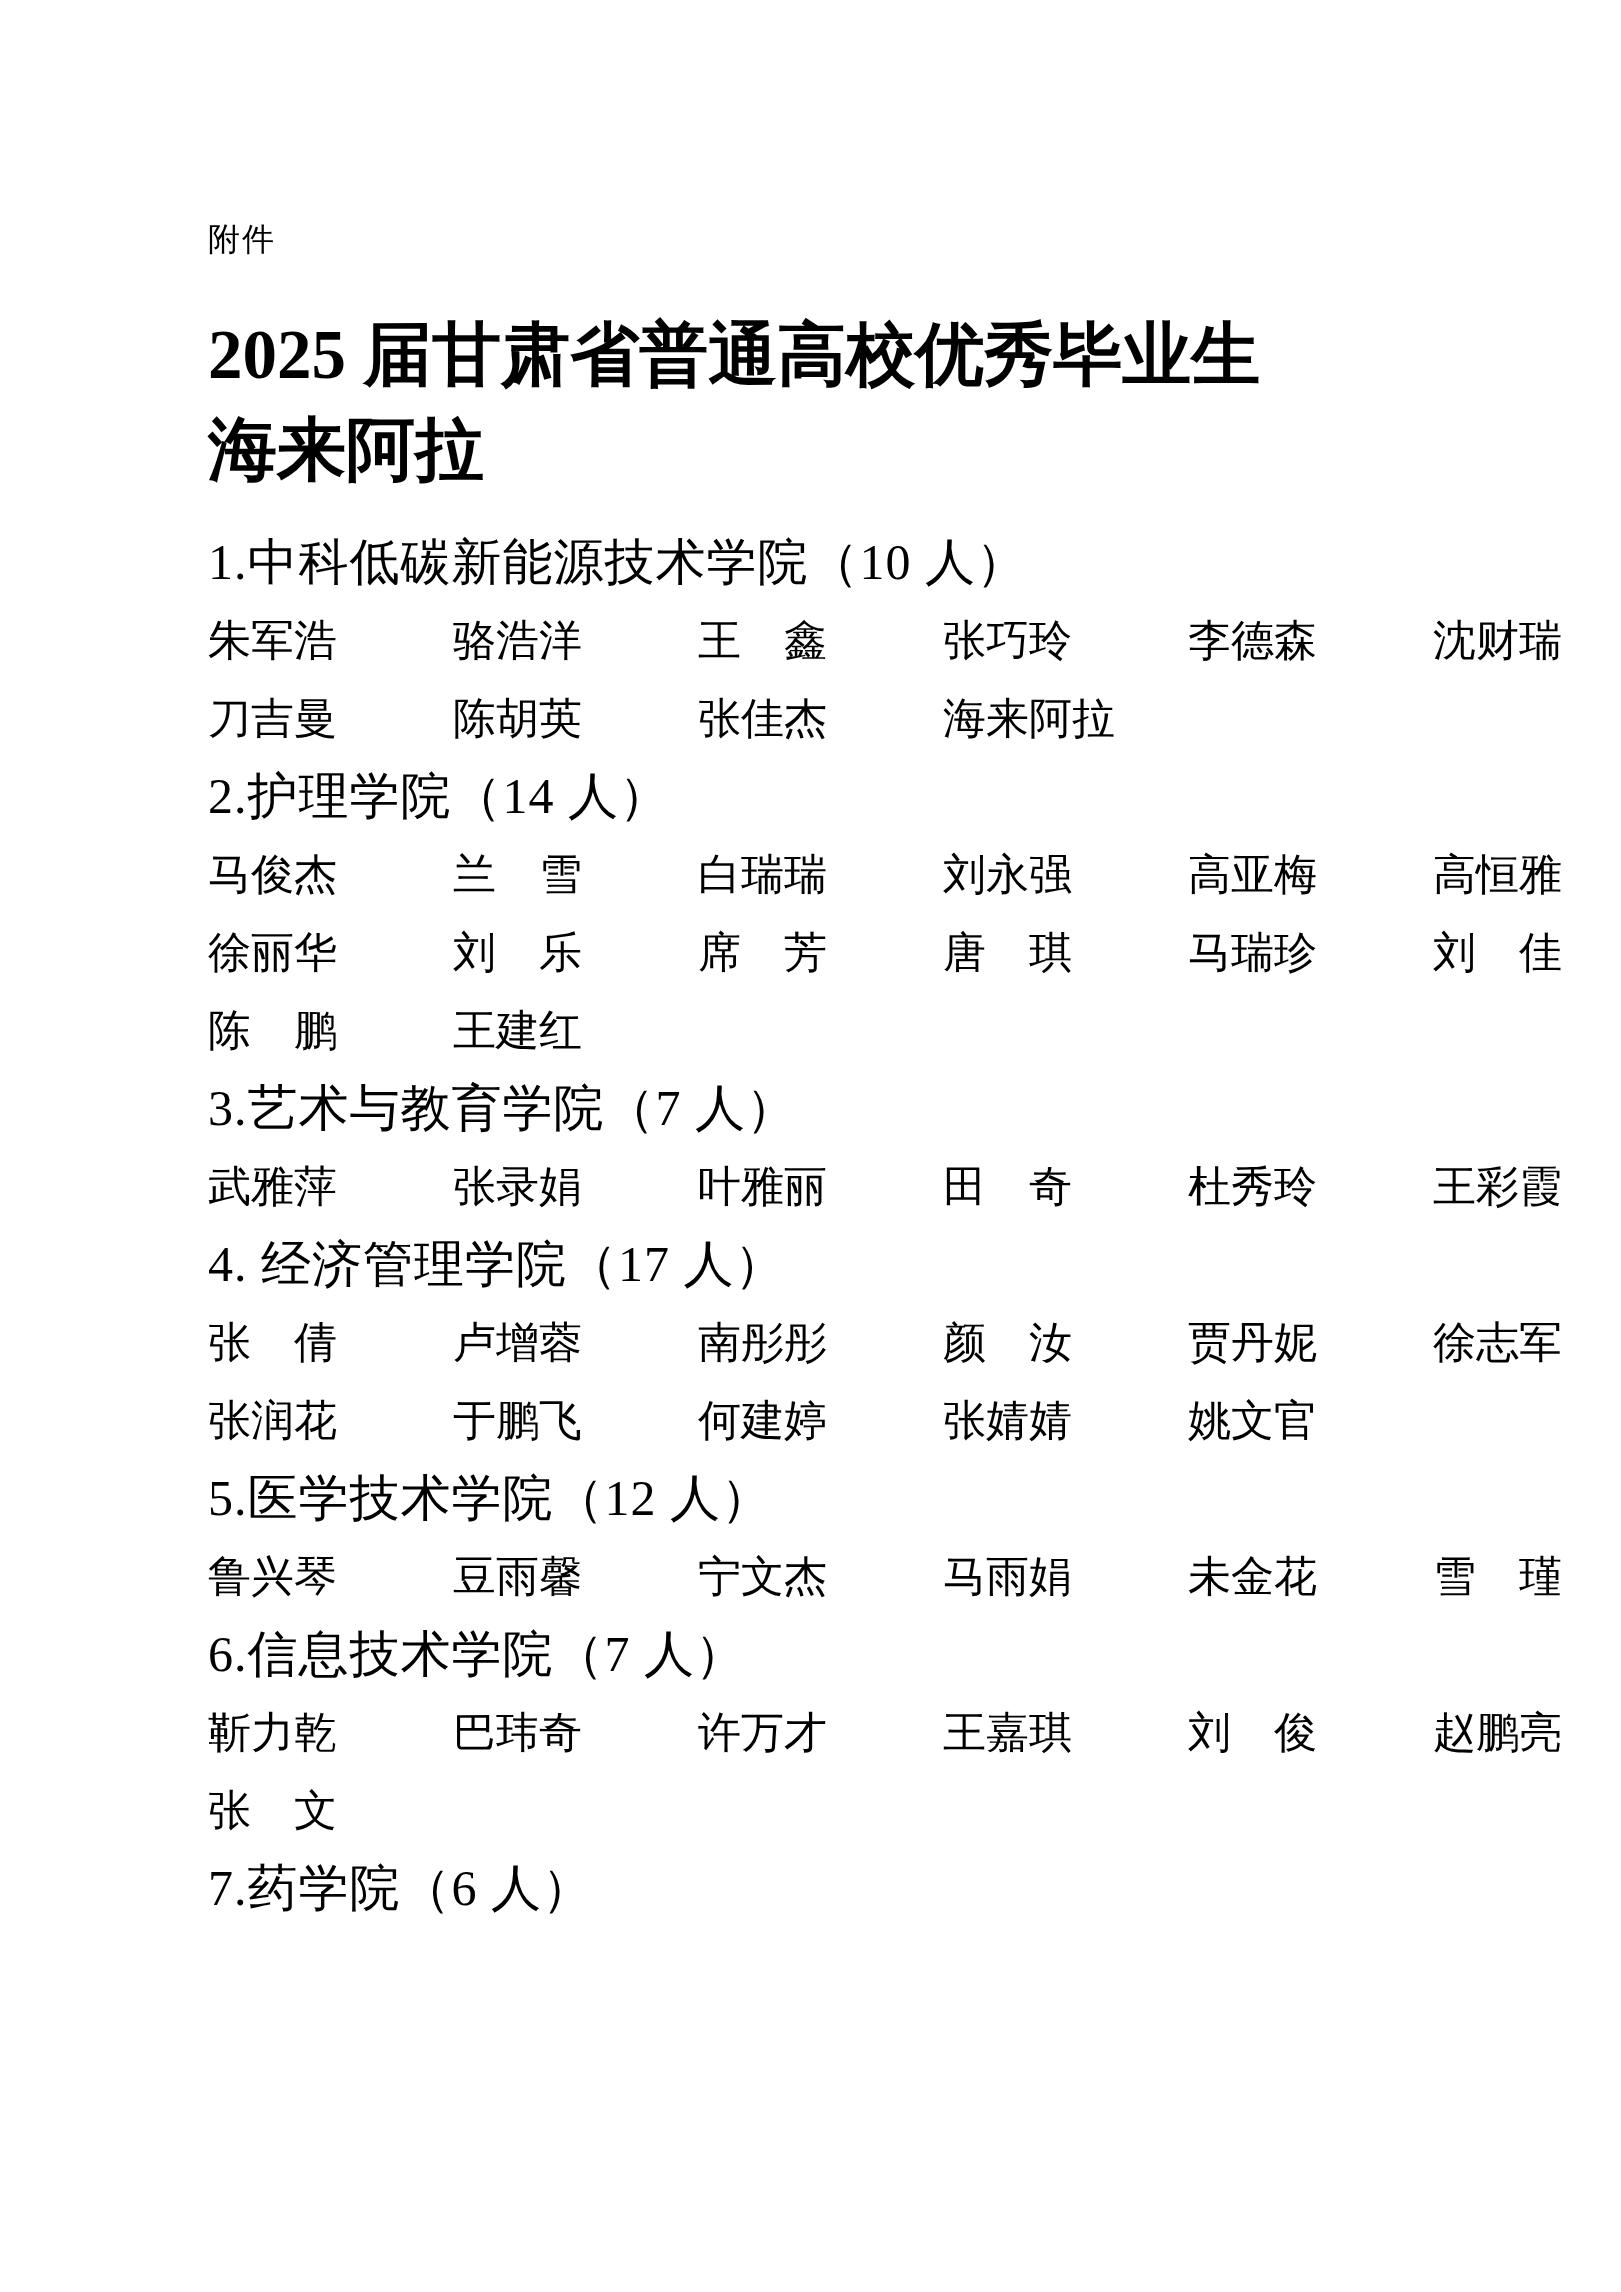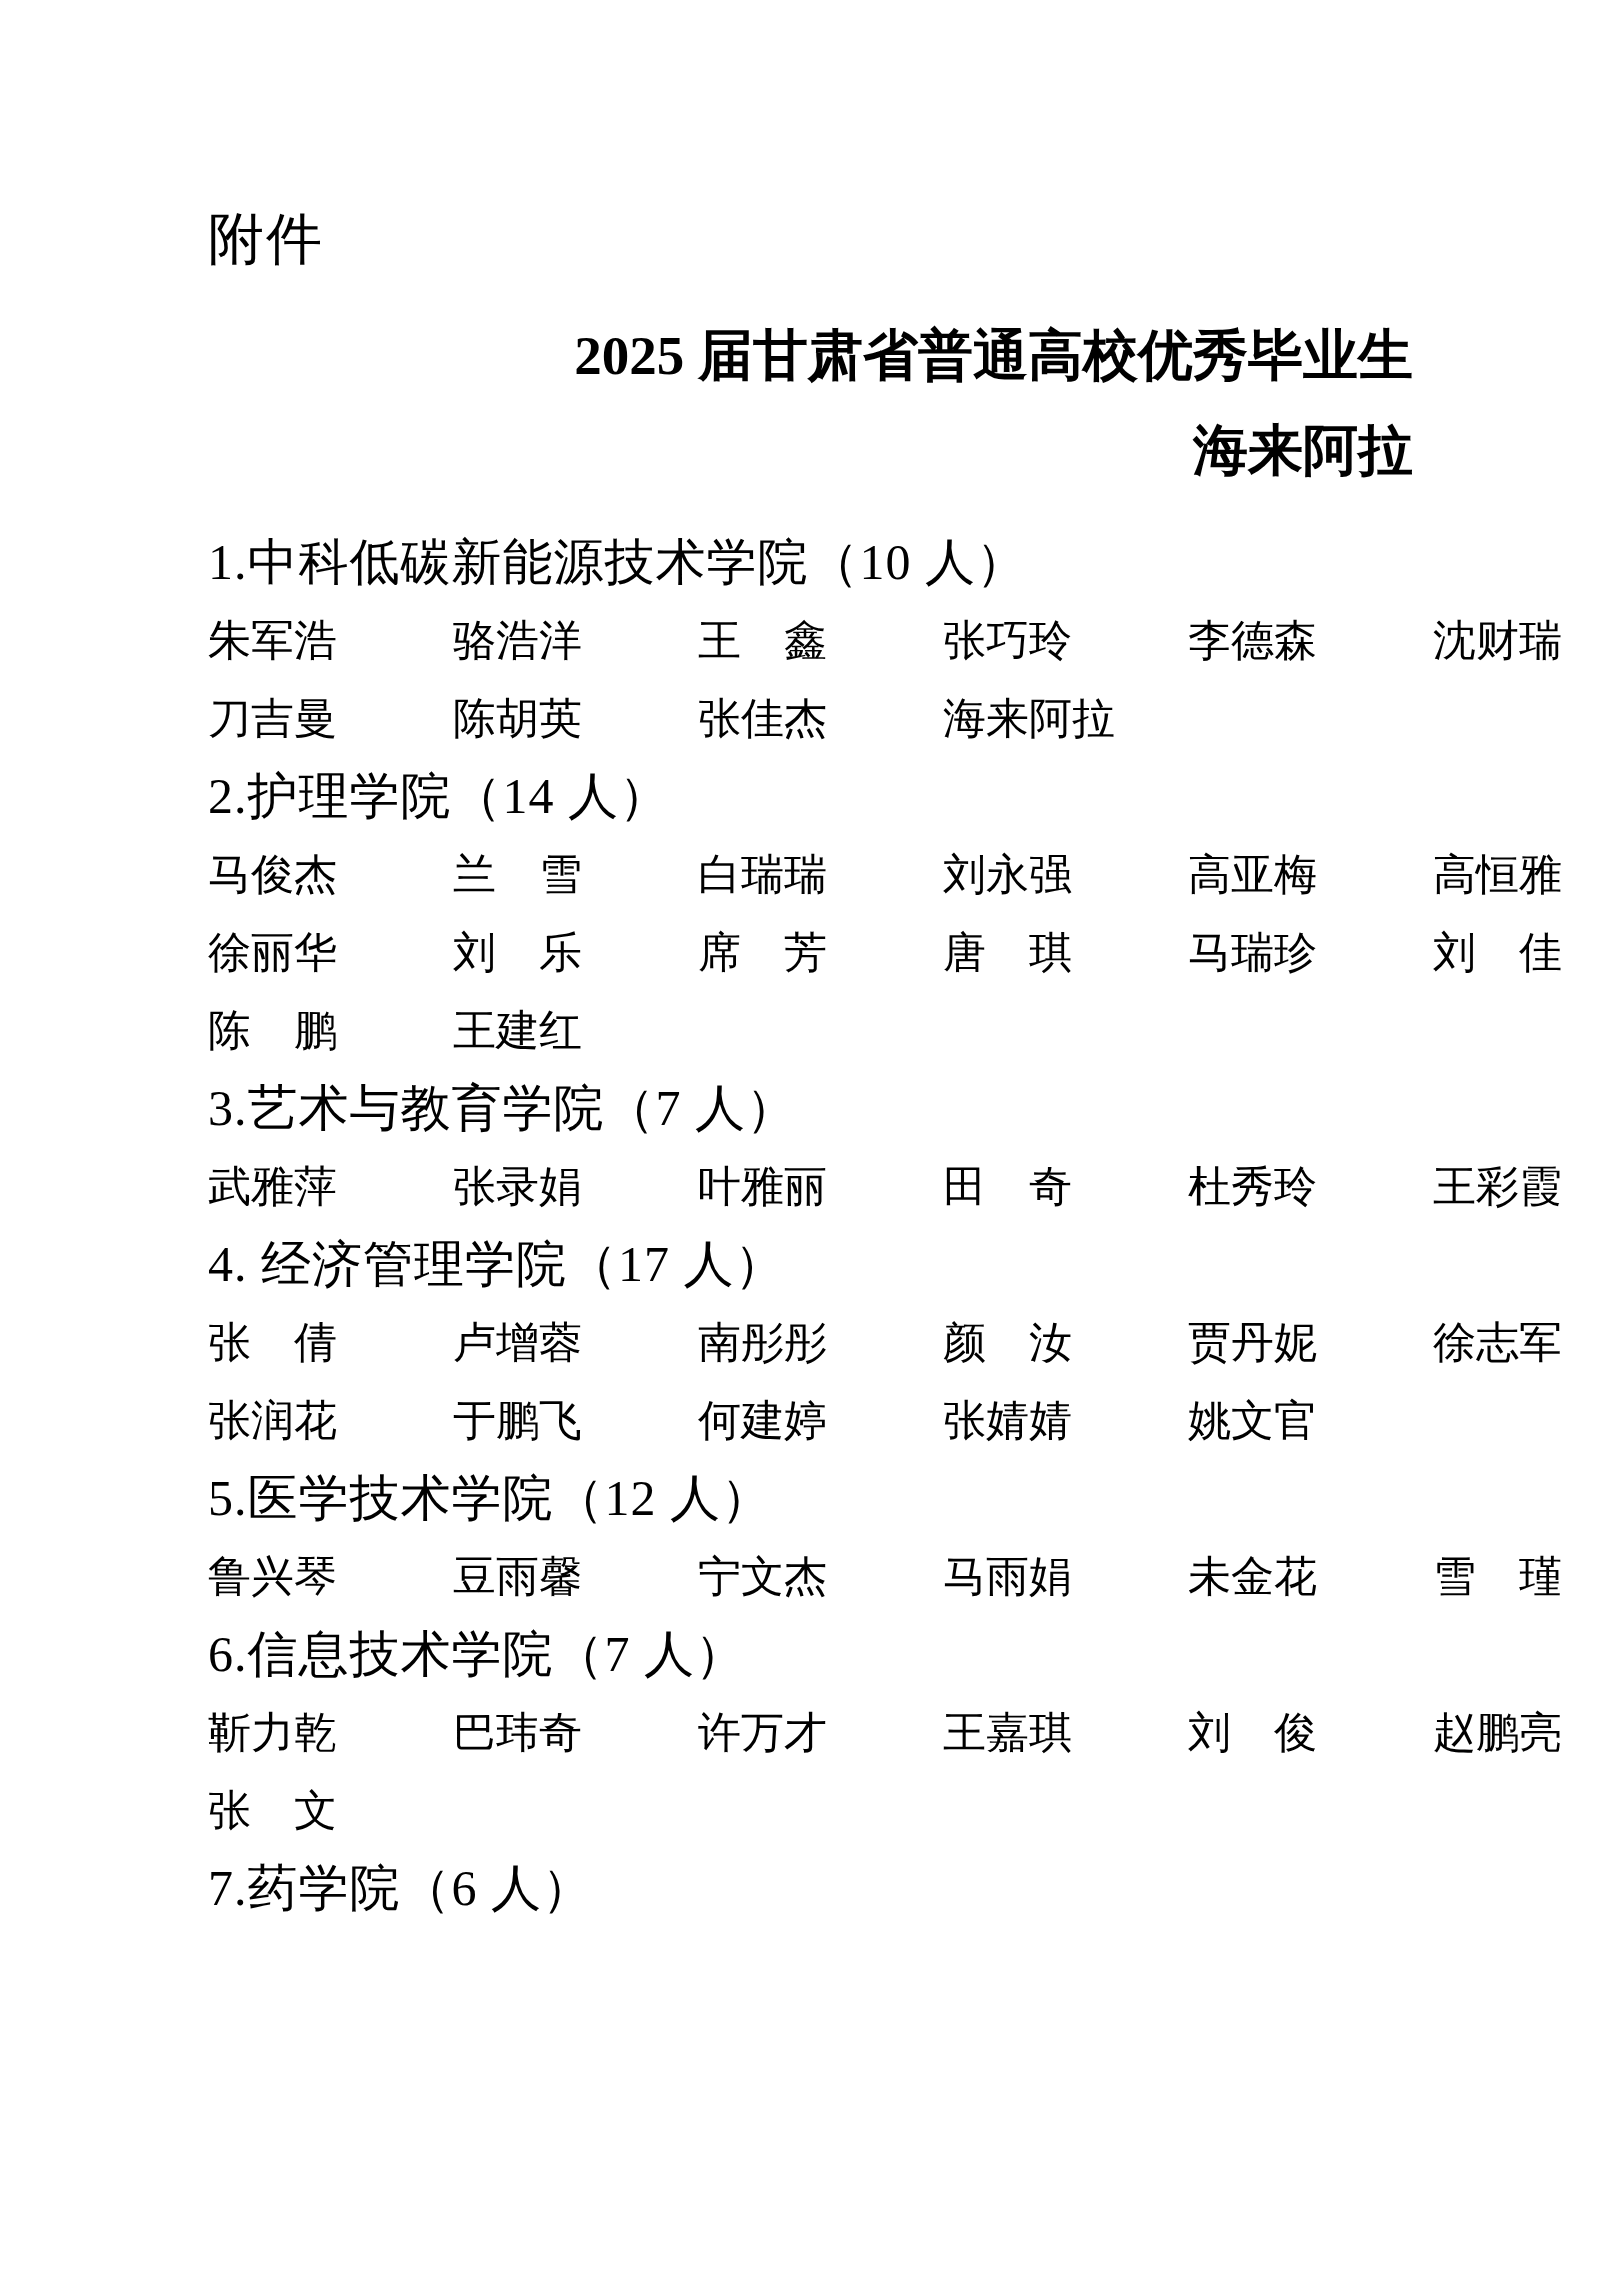--- a/index.html
+++ b/index.html
@@ -18,28 +18,28 @@
     font-family: "Liberation Serif", serif;
   }
   .doc-body {
     padding: 0 208px;
   }
   .attachment {
     margin-top: 201px;
     height: 78px;
     display: flex;
     align-items: center;
-    font-size: 56px;
+    font-size: 32px;
     font-weight: 400;
     letter-spacing: 2px;
   }
   .title {
     margin-top: 29px;
-    text-align: right;
-    font-size: 55px;
+    text-align: left;
+    font-size: 69px;
     font-weight: 700;
     line-height: 95px;
     font-family: "Liberation Serif", serif;
   }
   .content {
     margin-top: 25.5px;
   }
   .line {
     height: 78px;
     display: flex;

